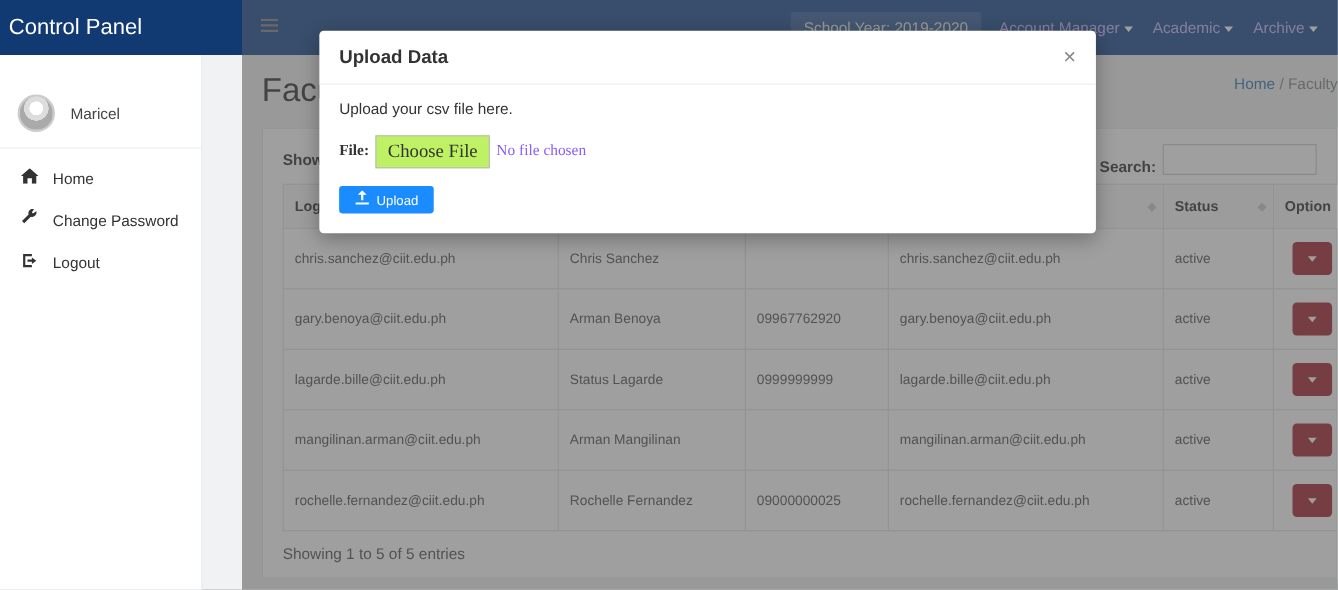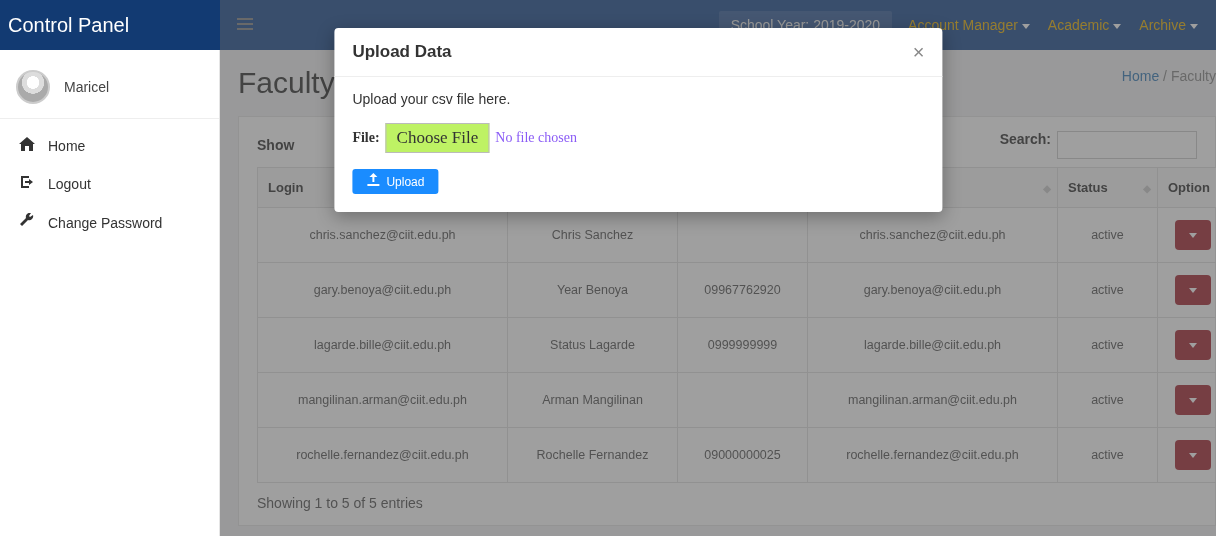--- a/index.html
+++ b/index.html
@@ -46,41 +46,41 @@
     padding: 6px 12px;
     border-radius: 2px;
     margin-right: 16px;
     font-size: 14px;
     color: #eee;
     cursor: pointer;
   }
   .topbar .nav-item {
     margin-right: 18px;
     font-size: 14px;
-    color: #eab308;
+    color: #c4b5fd;
     cursor: pointer;
   }
   .caret-d {
     display: inline-block;
     width: 0; height: 0;
     border-left: 4px solid transparent;
     border-right: 4px solid transparent;
     border-top: 5px solid #fff;
     margin-left: 4px;
     vertical-align: middle;
   }
   
   .sidebar {
     position: absolute;
     top: 50px; left: 0;
-    width: 220px;
+    width: 184px;
     bottom: 0;
     background: #fff;
     border-right: 1px solid #e5e5e5;
-    padding-top: 12px;
+    padding-top: 28px;
   }
   .user-block {
     display: flex;
     align-items: center;
     padding: 8px 16px 14px 16px;
     border-bottom: 1px solid #eee;
   }
   .avatar {
     width: 34px; height: 34px;
     border-radius: 50%;
@@ -128,21 +128,21 @@
   }
   .panel-top {
     display: flex;
     align-items: center;
     justify-content: space-between;
     margin-bottom: 8px;
   }
   .show-label { font-weight: 600; }
   .search-label {
     display: flex;
-    align-items: flex-start;
+    align-items: flex-end;
     font-weight: 600;
     margin-left: 15px;
   }
   .search-input {
     height: 28px;
     border: 1px solid #ccc;
     margin-left: 6px;
     padding: 2px 6px;
     width: 140px;
   }
@@ -163,21 +163,21 @@
     background: #f9f9f9;
     position: relative;
     white-space: nowrap;
     overflow: hidden;
   }
   th .sort {
     position: absolute; right: 6px; top: 50%;
     transform: translateY(-50%);
     color: #ccc; font-size: 10px;
   }
-  td { color: #555; font-size: 12.5px; overflow: hidden; text-overflow: ellipsis; text-align: center; }
+  td { color: #555; font-size: 12.5px; overflow: hidden; text-overflow: ellipsis; }
   .opt-btn {
     width: 36px; height: 30px;
     background: #a52834;
     border-radius: 4px;
     display: inline-flex;
     align-items: center;
     justify-content: center;
     cursor: pointer;
   }
   .opt-caret {
@@ -210,21 +210,21 @@
   .overlay {
     position: absolute;
     top: 0; left: 220px; right: 0; bottom: 0;
     background: rgba(80,80,80,0.55);
   }
   .modal {
     position: absolute;
     top: 28px;
     left: 50%;
     transform: translateX(-45%);
-    width: 608px;
+    width: 706px;
     background: #fff;
     border-radius: 4px;
     box-shadow: 0 5px 18px rgba(0,0,0,0.3);
     z-index: 10;
   }
   .modal-header {
     padding: 14px 18px;
     border-bottom: 1px solid #eee;
     display: flex;
     justify-content: space-between;
@@ -298,32 +298,32 @@
       <span class="icon">
         <svg width="16" height="14" viewBox="0 0 16 14">
             <path d="M8 0l8 7h-2v7H10V9H6v5H2V7H0z" fill="#333"></path>
           </svg>
       </span>
       <span>Home</span>
     </div>
     <div class="side-item">
       <span class="icon">
         <svg width="16" height="16" viewBox="0 0 16 16">
+            <path d="M14 2a4 4 0 0 1-5 5L3 13l-2-2 6-6a4 4 0 0 1 5-5l-2 3 1 1 3-2z" fill="#333"></path>
+          </svg>
+      </span>
+      <span>Change Password</span>
+    </div>
+    <div class="side-item">
+      <span class="icon">
+        <svg width="16" height="16" viewBox="0 0 16 16">
             <path d="M2 2h8v2H4v8h6v2H2zM10 5l4 3-4 3V9H6V7h4z" fill="#333"></path>
           </svg>
       </span>
       <span>Logout</span>
-    </div>
-    <div class="side-item">
-      <span class="icon">
-        <svg width="16" height="16" viewBox="0 0 16 16">
-            <path d="M14 2a4 4 0 0 1-5 5L3 13l-2-2 6-6a4 4 0 0 1 5-5l-2 3 1 1 3-2z" fill="#333"></path>
-          </svg>
-      </span>
-      <span>Change Password</span>
     </div>
   </div>
 </div>
 
 <div class="main">
   <div class="breadcrumb">
     <a href="#">Home</a>
     <span>/</span>
     <span>Faculty</span>
   </div>
@@ -363,21 +363,21 @@
             <td>Chris Sanchez</td>
             <td></td>
             <td>chris.sanchez@ciit.edu.ph</td>
             <td>active</td>
             <td style="text-align: center;"><div class="opt-btn">
                 <div class="opt-caret"></div>
               </div></td>
           </tr>
           <tr>
             <td>gary.benoya@ciit.edu.ph</td>
-            <td>Year Benoya</td>
+            <td>Arman Benoya</td>
             <td>09967762920</td>
             <td>gary.benoya@ciit.edu.ph</td>
             <td>active</td>
             <td style="text-align: center;"><div class="opt-btn">
                 <div class="opt-caret"></div>
               </div></td>
           </tr>
           <tr>
             <td>lagarde.bille@ciit.edu.ph</td>
             <td>Status Lagarde</td>

